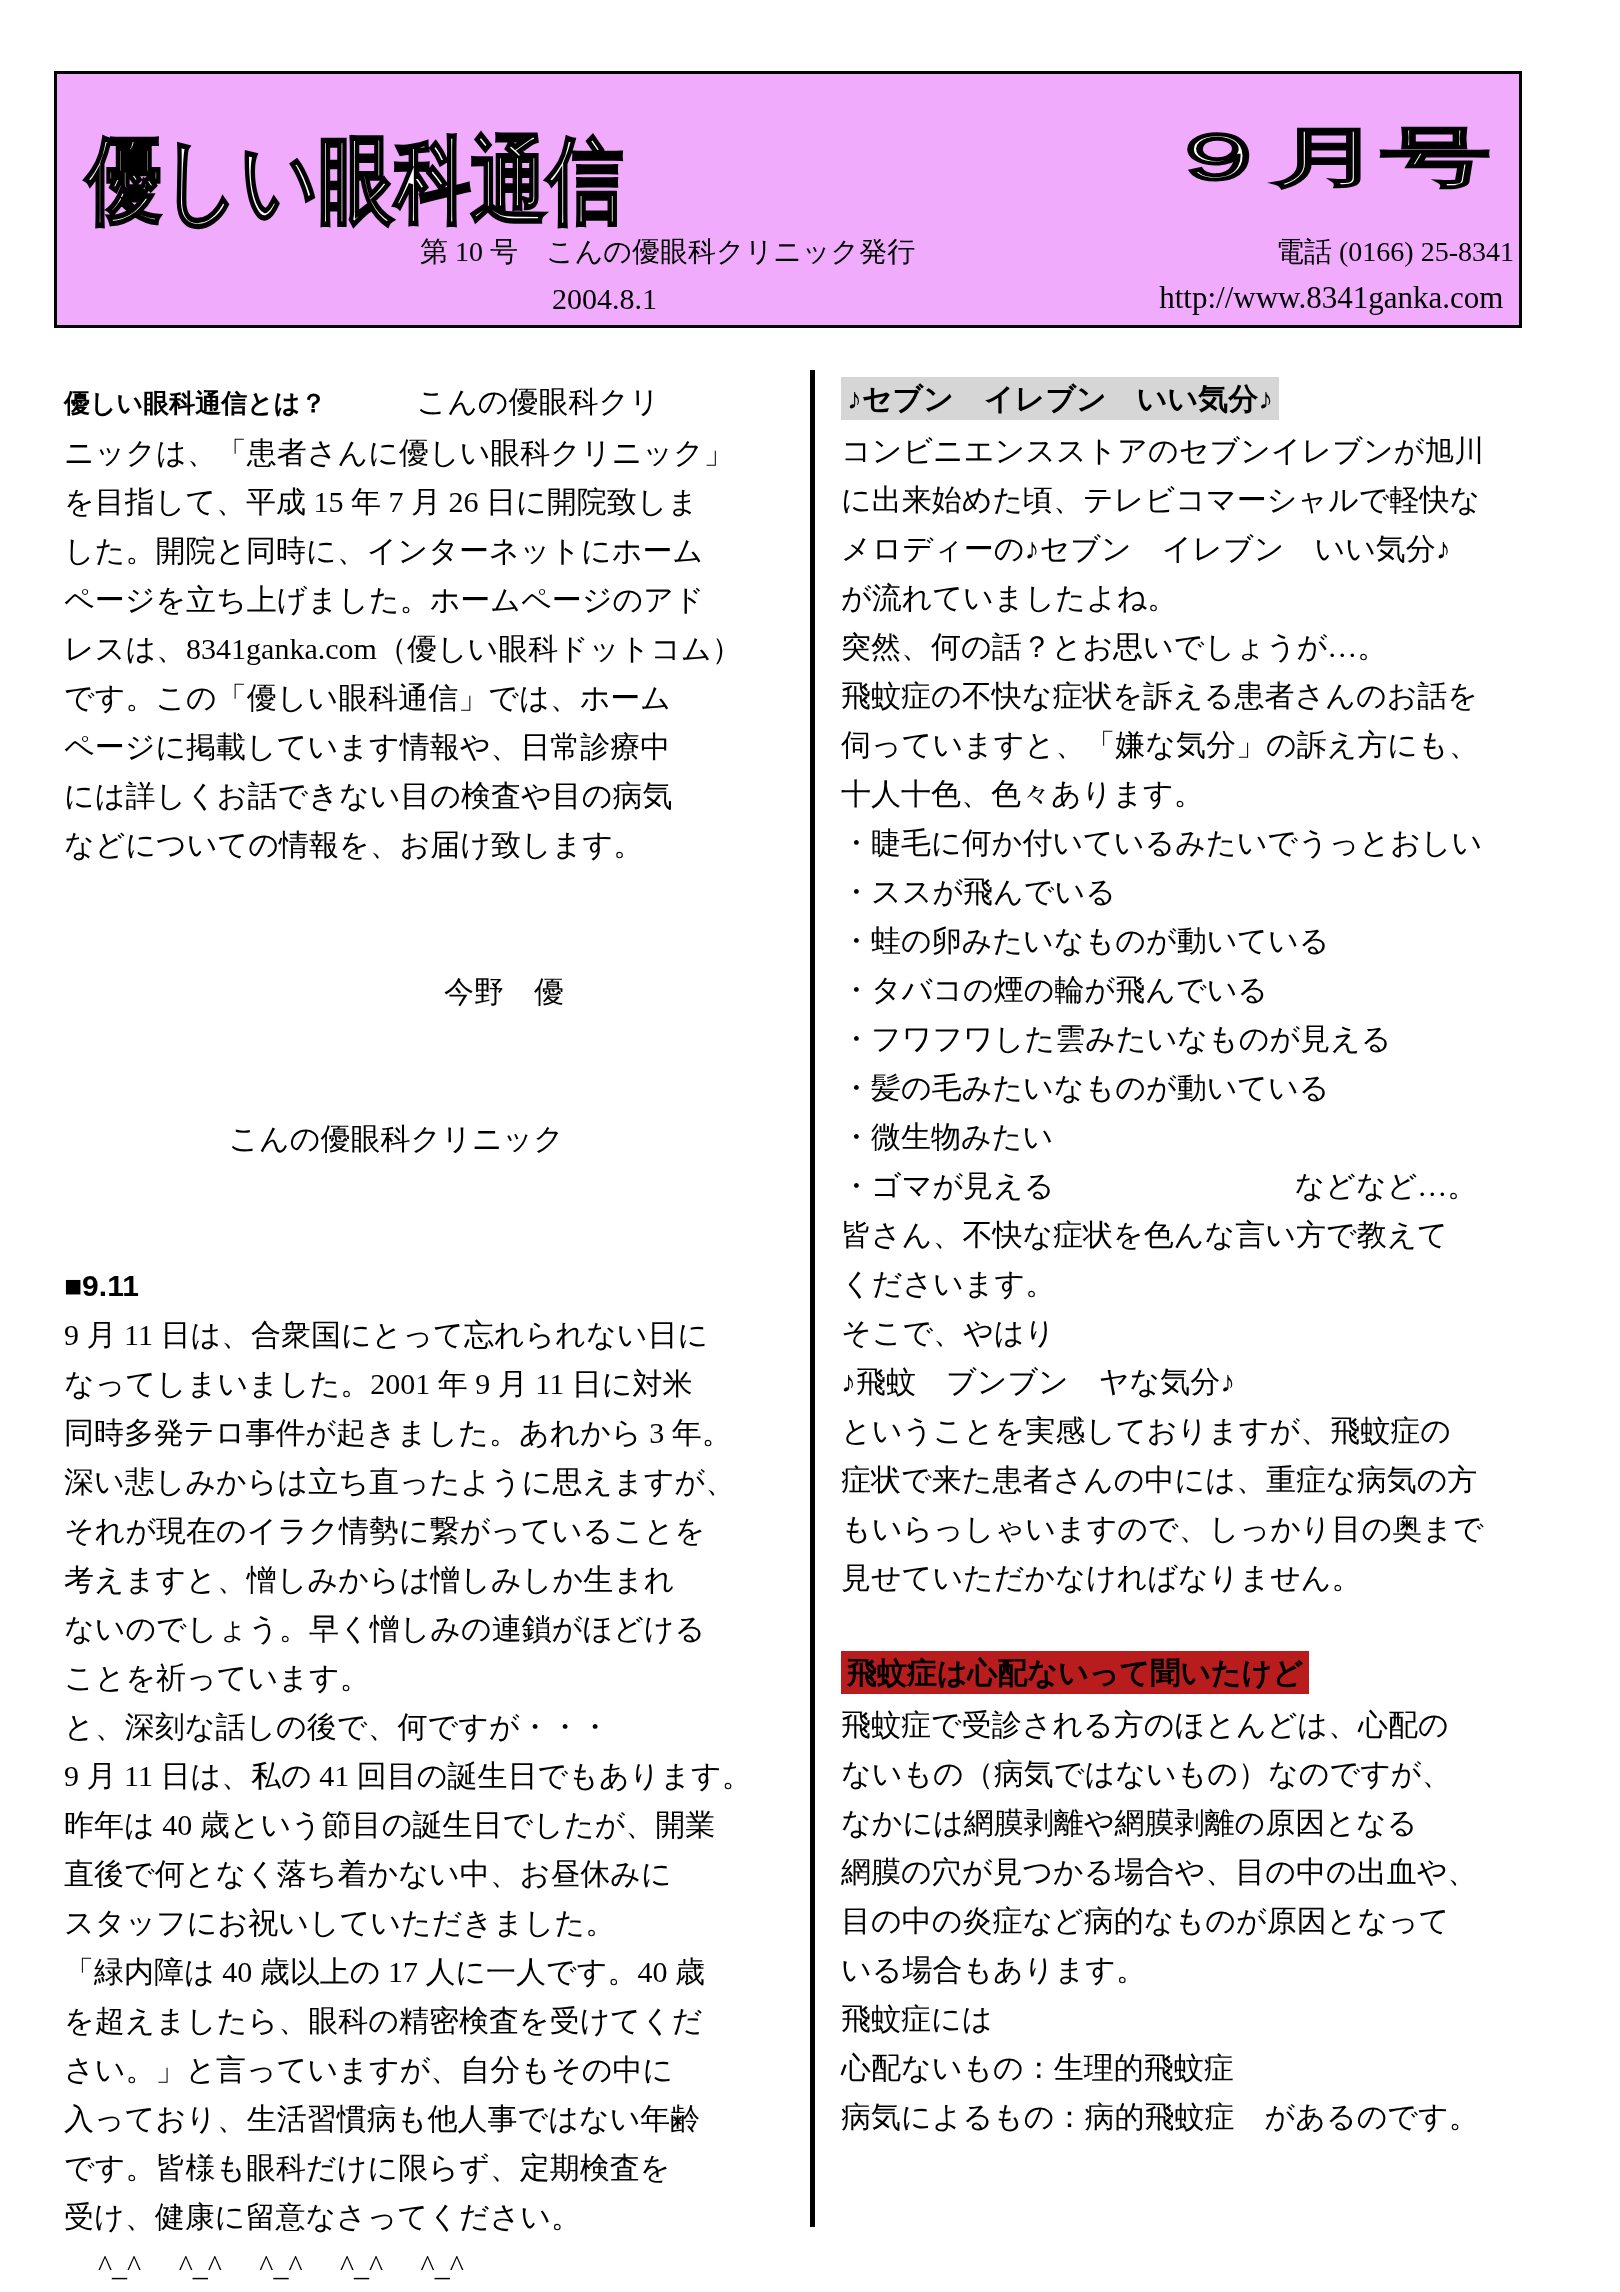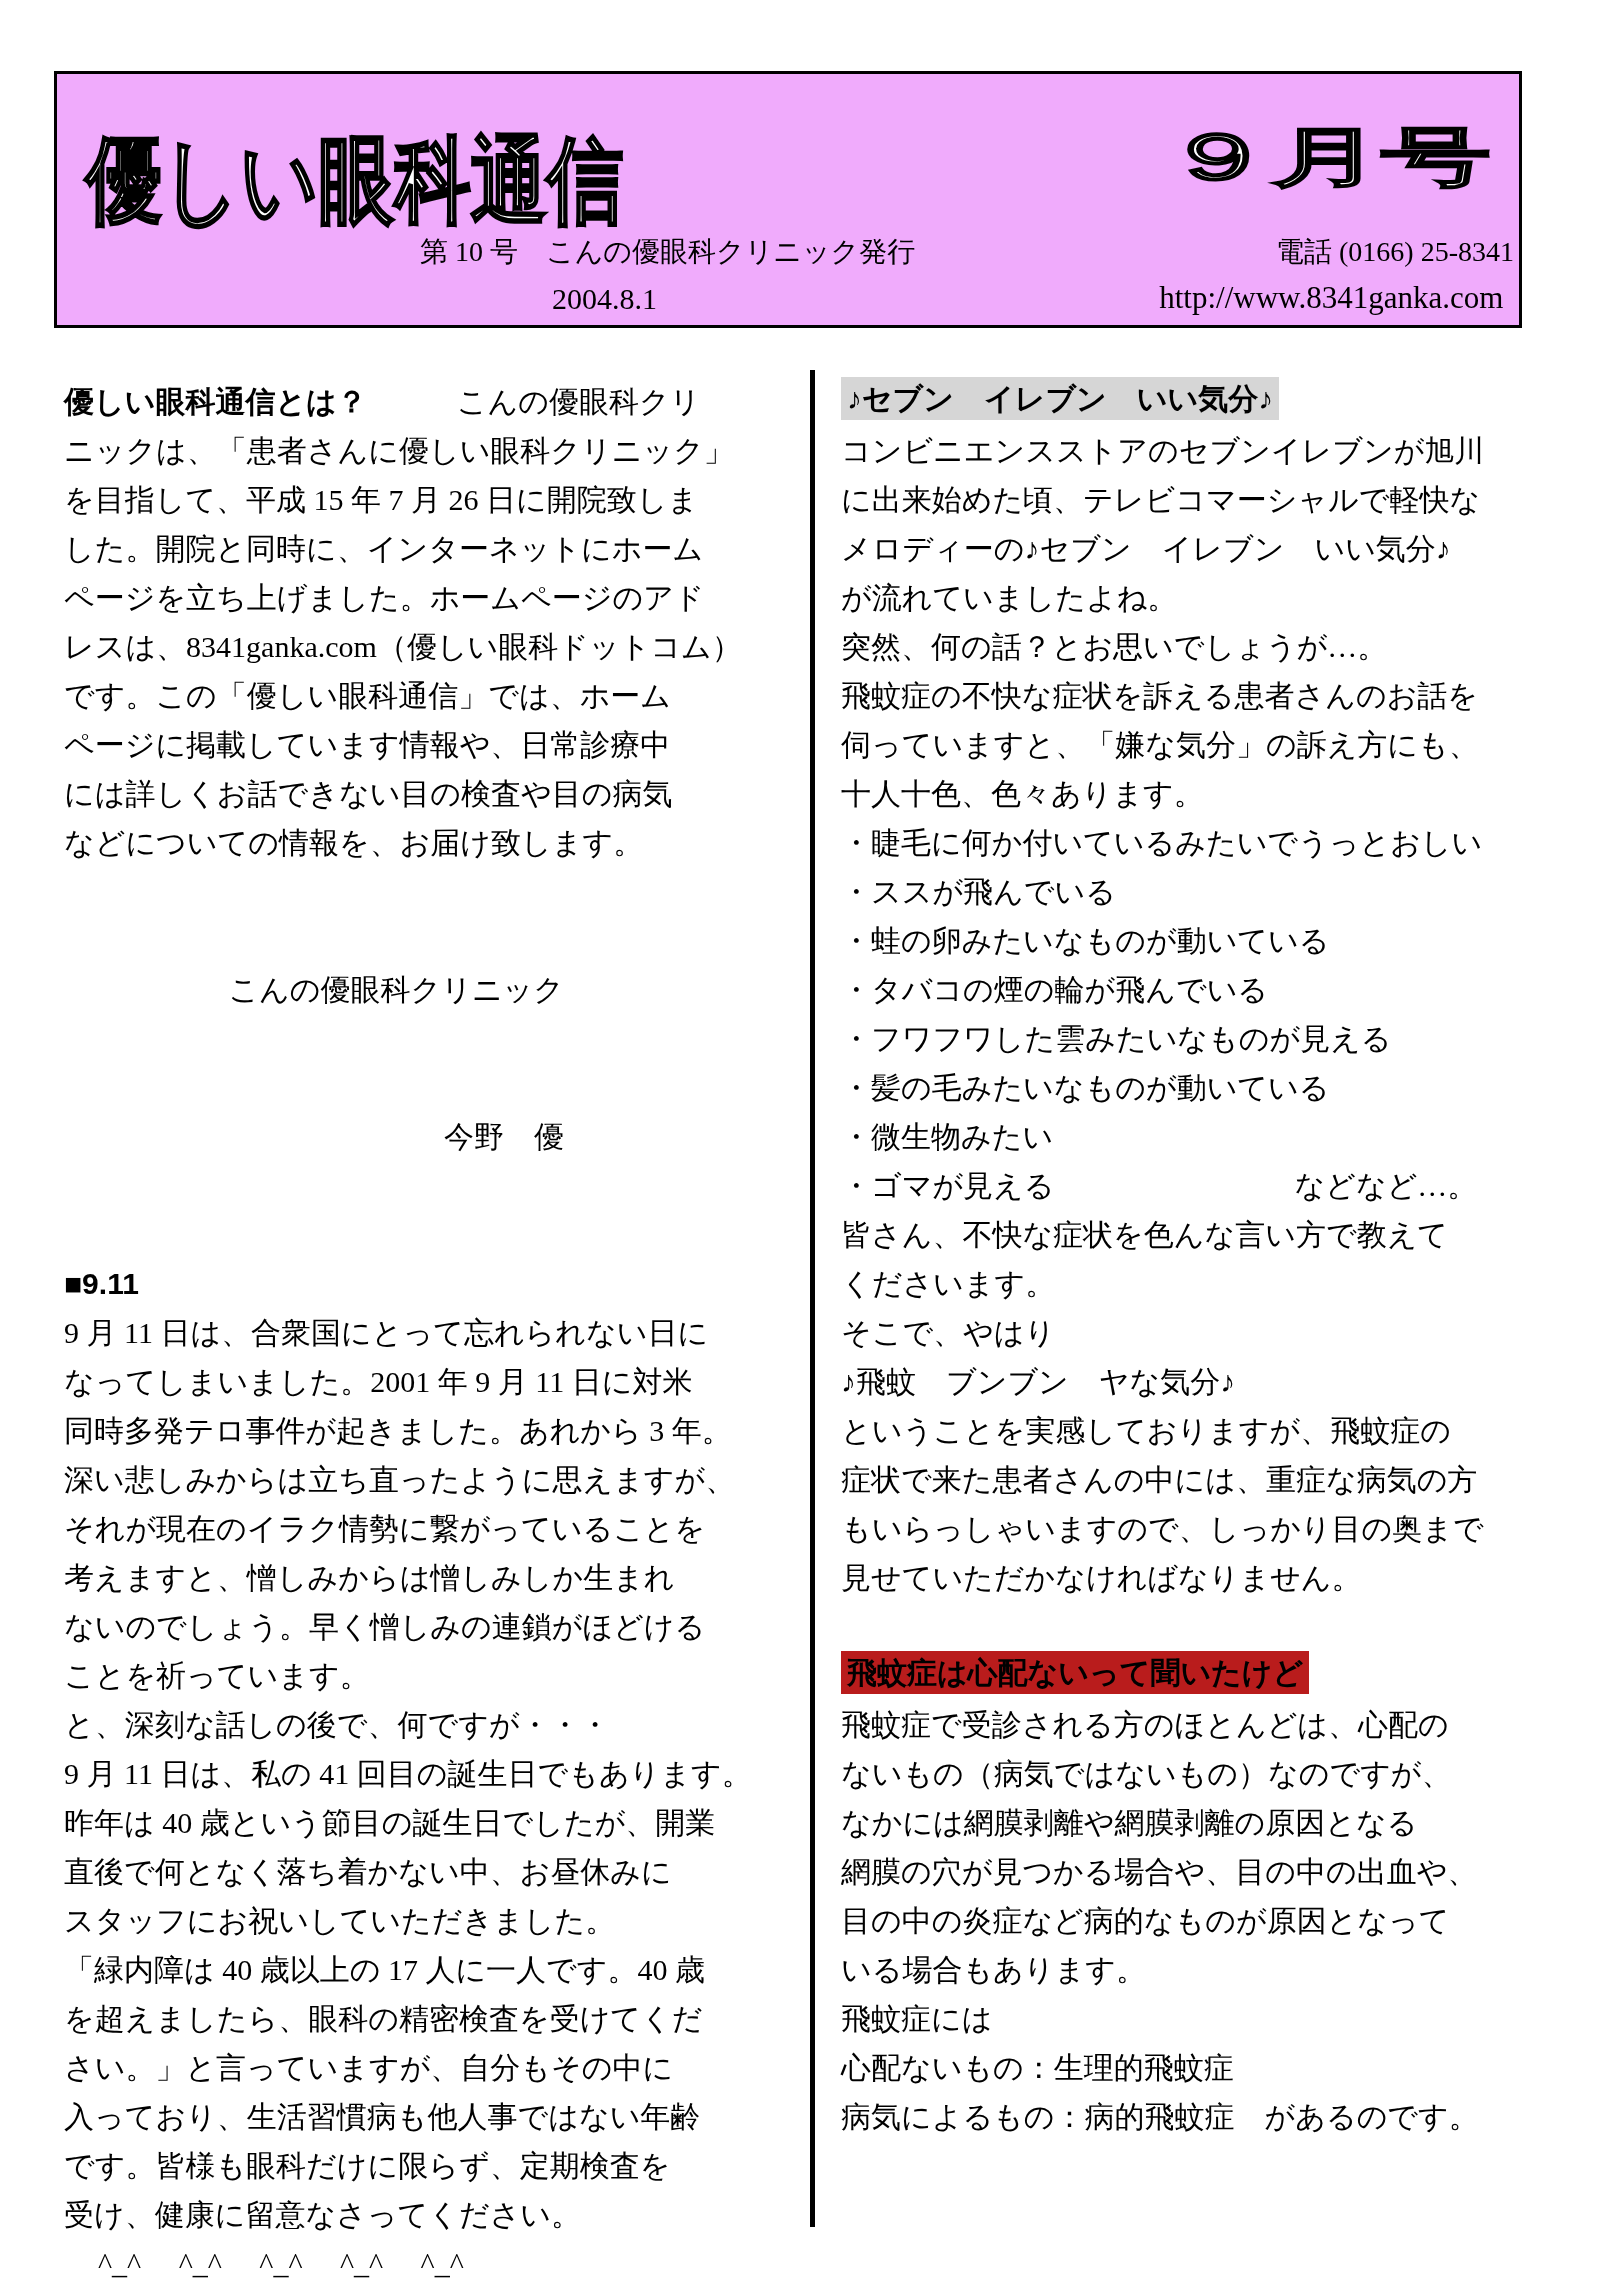--- a/index.html
+++ b/index.html
@@ -43,21 +43,21 @@
   .col{position:absolute;top:377px;}
   .col-left{left:64px;width:737px;}
   .col-right{left:841px;width:686px;}
   .body-text{
     margin:0;padding:0;
     font-size:30px;line-height:49px;
     white-space:pre;
   }
   .heading-inline{
     font-family:"Liberation Sans","DejaVu Sans",sans-serif;
-    font-weight:bold;font-size:30px;
+    font-weight:bold;font-size:26px;
   }
   .heading-line{
     font-family:"Liberation Sans","DejaVu Sans",sans-serif;
     font-weight:bold;font-size:30px;line-height:49px;
     white-space:pre;
   }
   .signature{
     text-align:right;padding-right:237px;
     font-size:30px;line-height:49px;
     white-space:pre;
@@ -98,22 +98,22 @@
 ニックは、「患者さんに優しい眼科クリニック」
 を目指して、平成 15 年 7 月 26 日に開院致しま
 した。開院と同時に、インターネットにホーム
 ページを立ち上げました。ホームページのアド
 レスは、8341ganka.com（優しい眼科ドットコム）
 です。この「優しい眼科通信」では、ホーム
 ページに掲載しています情報や、日常診療中
 には詳しくお話できない目の検査や目の病気
 などについての情報を、お届け致します。</span></p>
   <div class="signature">
+    <div>今野　優</div>
     <div>こんの優眼科クリニック</div>
-    <div>今野　優</div>
   </div>
   <div class="heading-line">■9.11</div>
   <p class="body-text">9 月 11 日は、合衆国にとって忘れられない日に
 なってしまいました。2001 年 9 月 11 日に対米
 同時多発テロ事件が起きました。あれから 3 年。
 深い悲しみからは立ち直ったように思えますが、
 それが現在のイラク情勢に繋がっていることを
 考えますと、憎しみからは憎しみしか生まれ
 ないのでしょう。早く憎しみの連鎖がほどける
 ことを祈っています。

